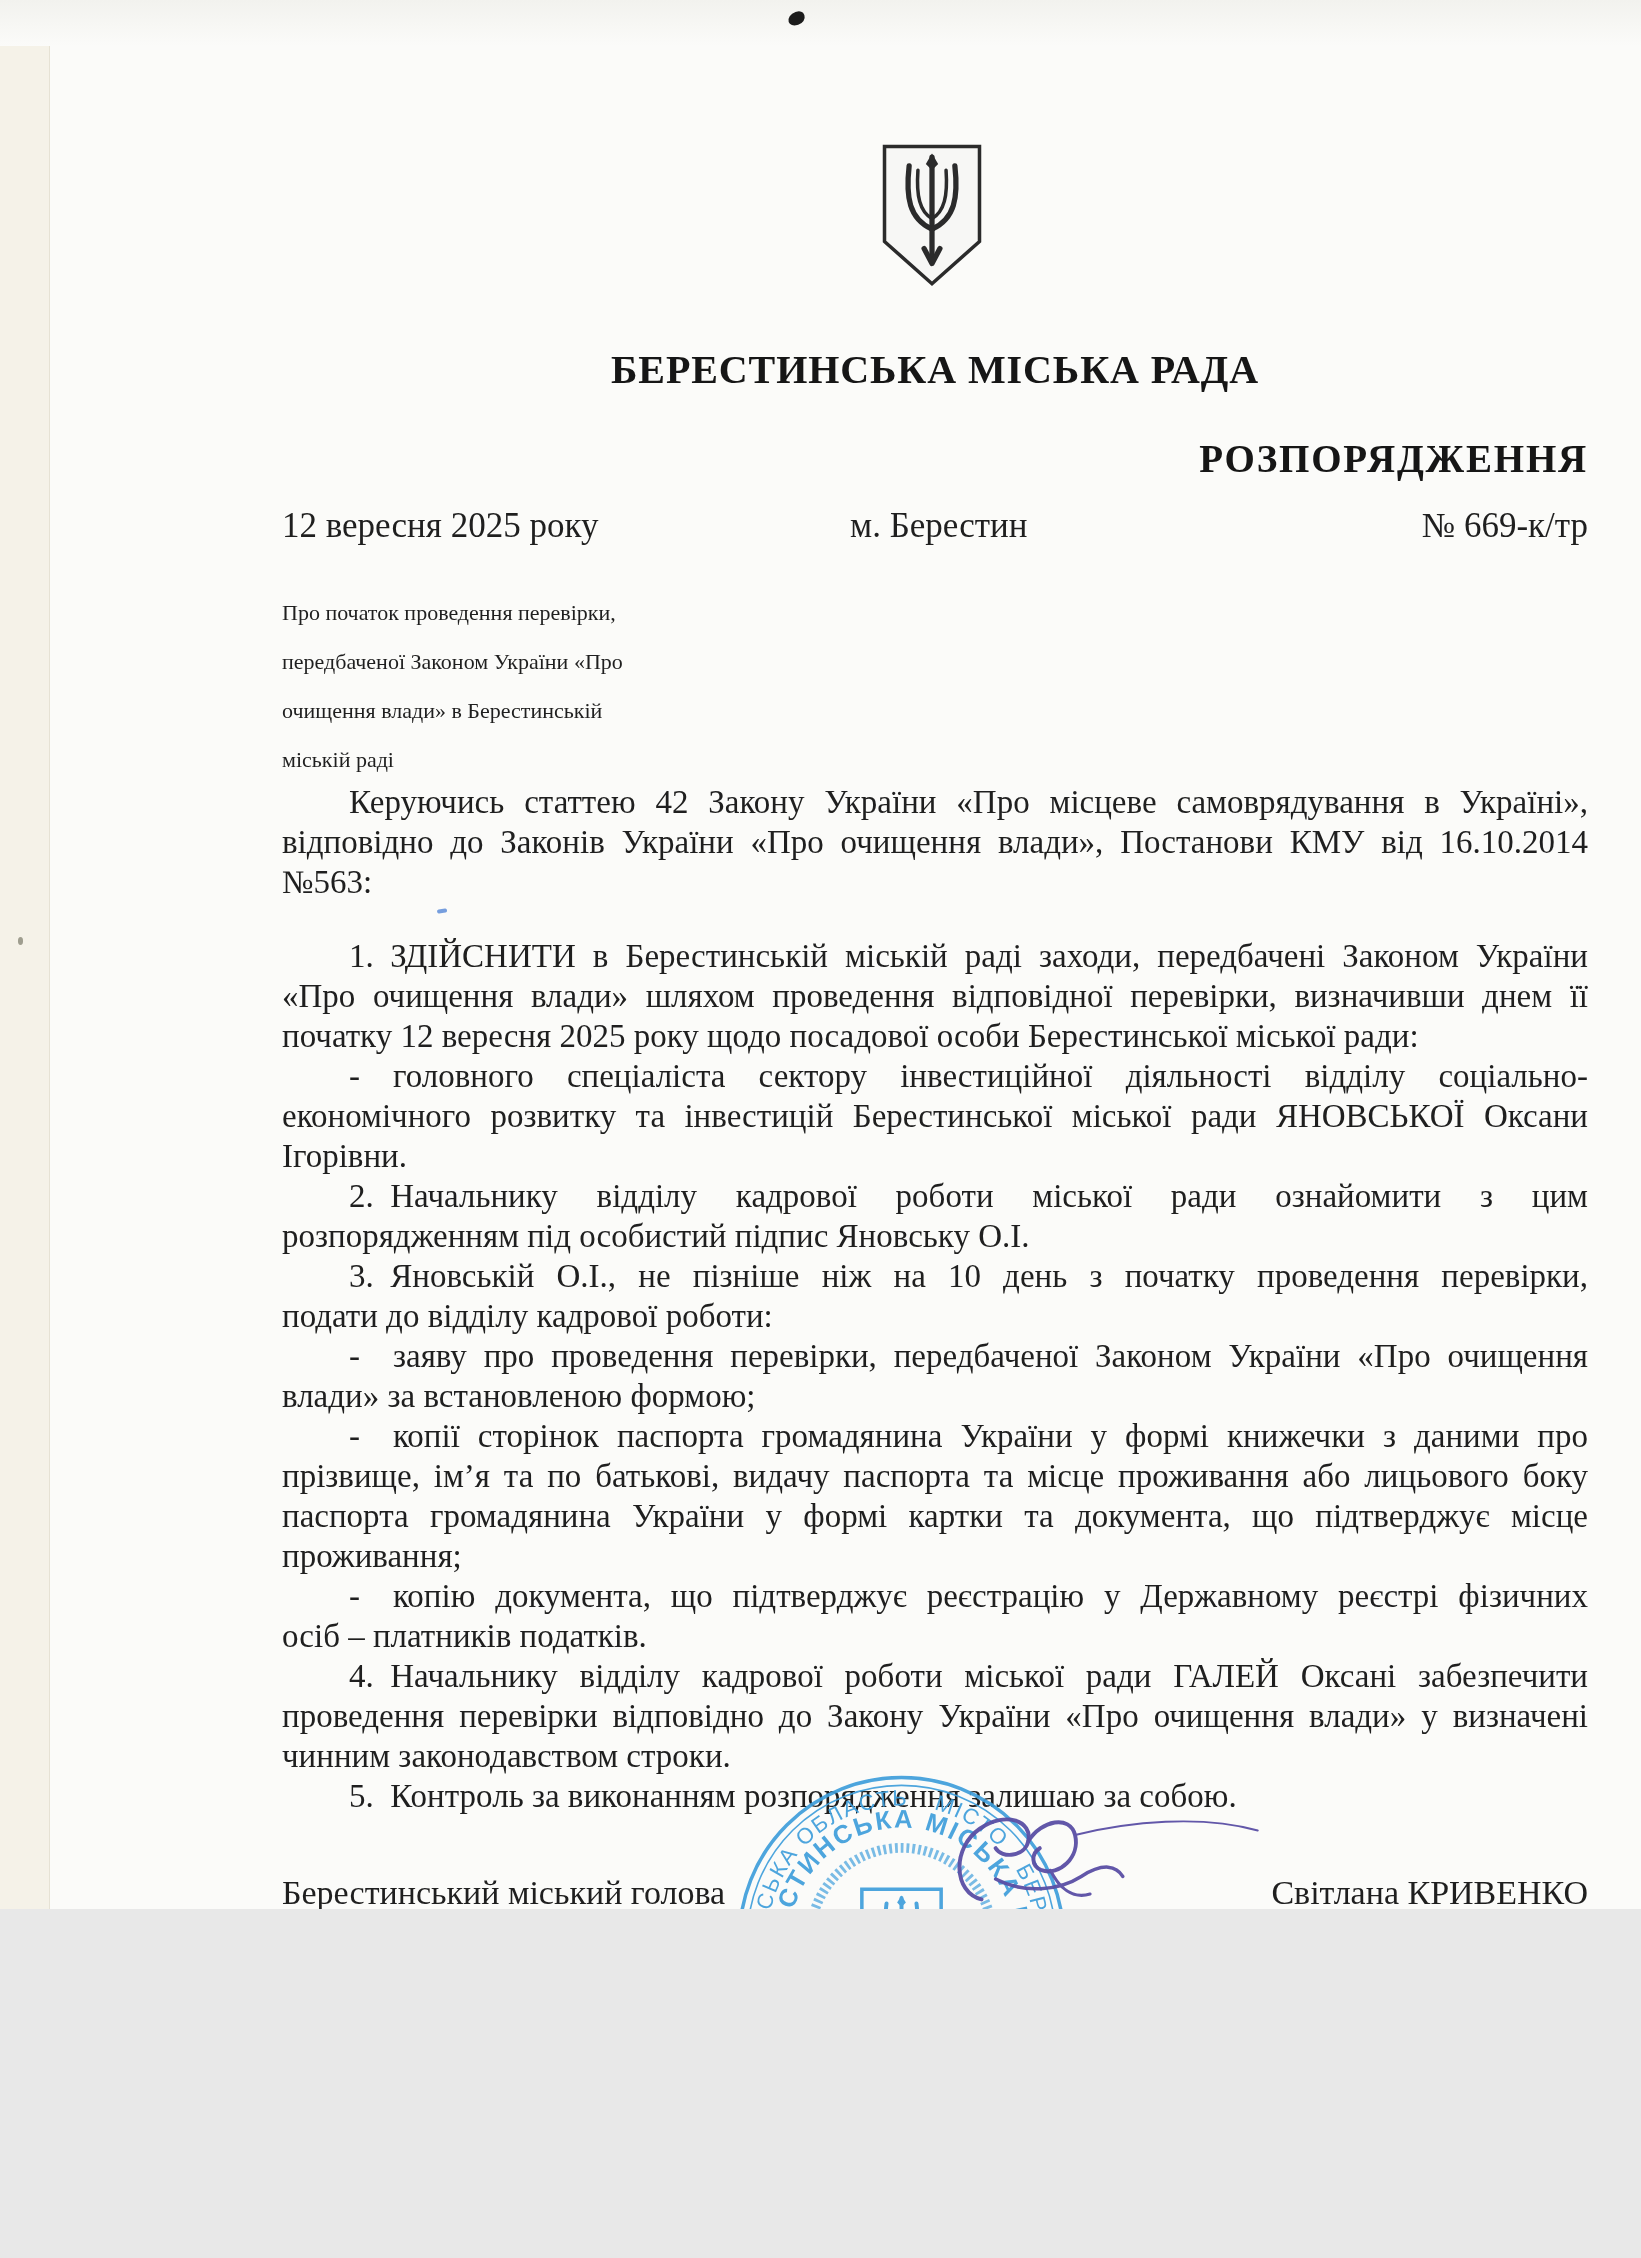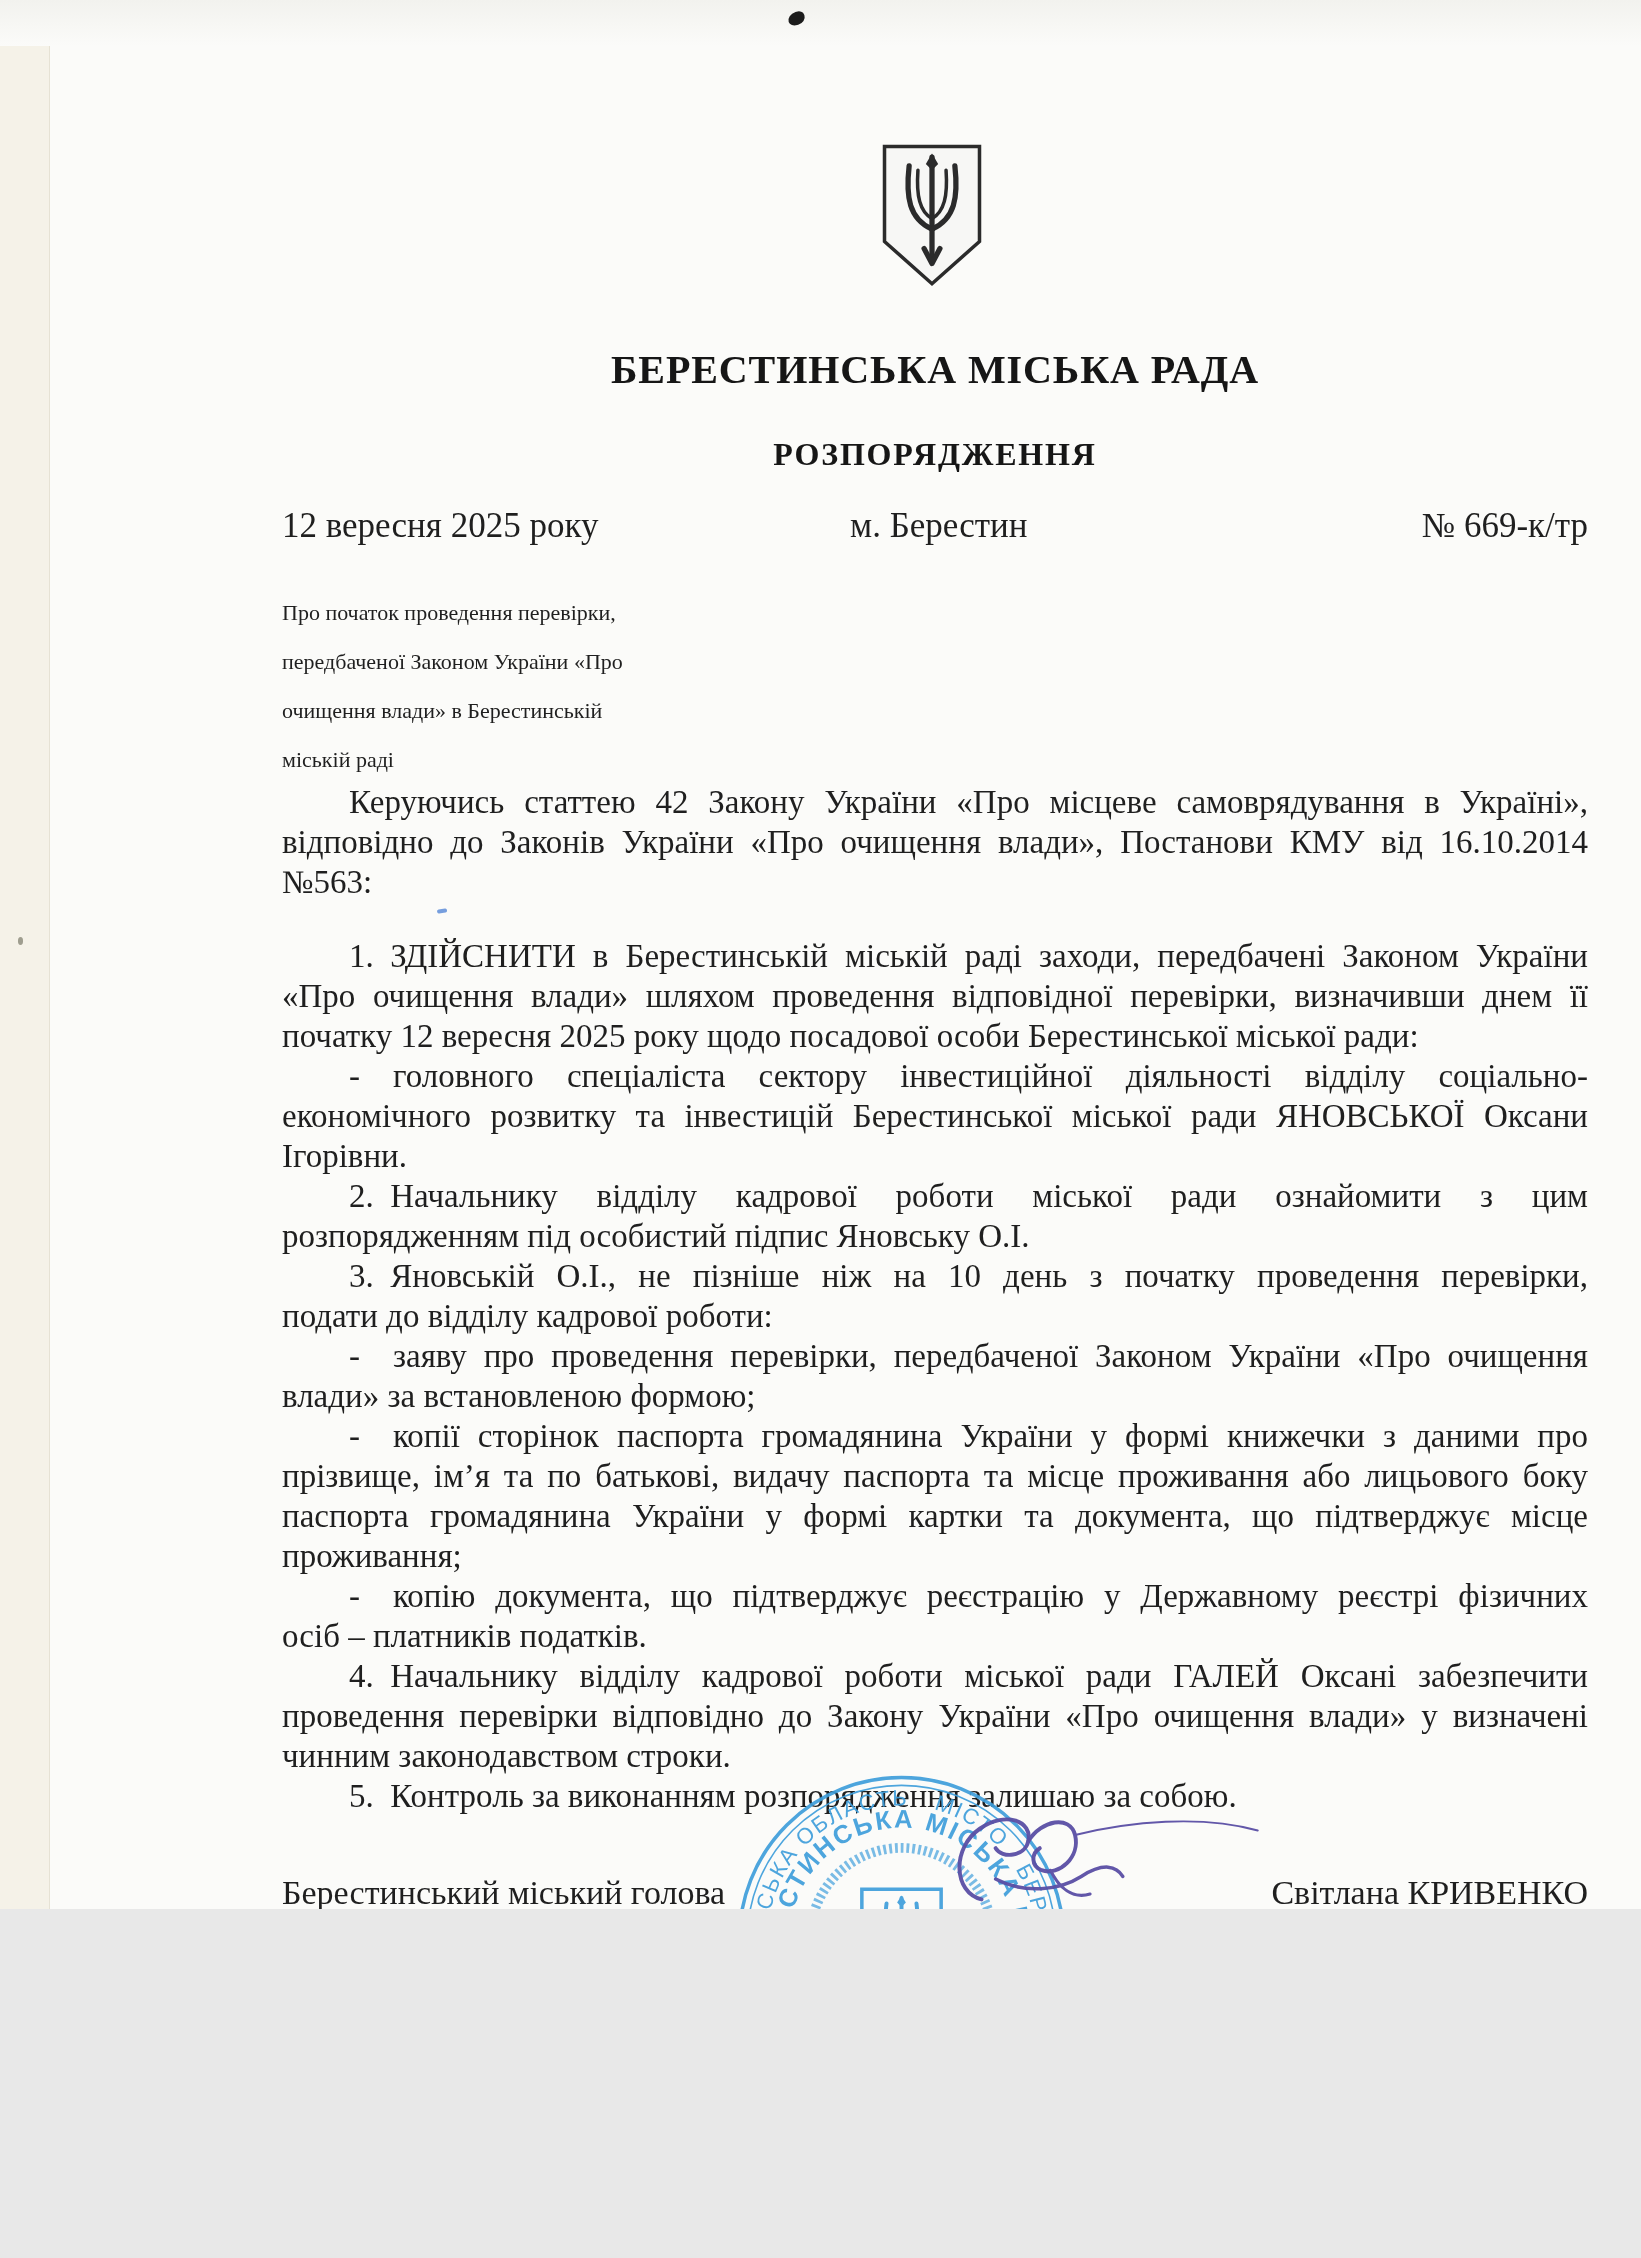--- a/index.html
+++ b/index.html
@@ -32,21 +32,21 @@
     background:#4a7fd4;border-radius:1.8px;opacity:.75;transform:rotate(-8deg);
   }
   .emblem{position:absolute;left:878px;top:143px;width:108px;height:146px;}
   .content{position:absolute;left:282px;top:0;width:1306px;height:2258px;}
   .org-name{
     position:absolute;left:0;right:0;top:346px;
     text-align:center;font-weight:bold;font-size:40px;letter-spacing:0.9px;color:#161616;
   }
   .doc-type{
     position:absolute;left:0;right:0;top:436px;
-    text-align:center;font-weight:bold;font-size:32px;letter-spacing:1.8px;color:#161616;
+    text-align:right;font-weight:bold;font-size:39px;letter-spacing:1.8px;color:#161616;
   }
   .meta-row{position:absolute;left:0;top:506px;width:1306px;height:44px;font-size:35px;}
   .meta-date{position:absolute;left:0;top:0;}
   .meta-city{position:absolute;left:568px;top:0;}
   .meta-number{position:absolute;right:0;top:0;}
   .subject{position:absolute;left:0;top:588px;width:565px;font-size:22px;line-height:49px;}
   .body-text{position:absolute;left:0;top:782px;width:1306px;font-size:33px;line-height:40px;}
   .bl{text-align:justify;text-align-last:justify;white-space:normal;}
   .bl.last{text-align-last:left;}
   .bl.fi{text-indent:67px;}

